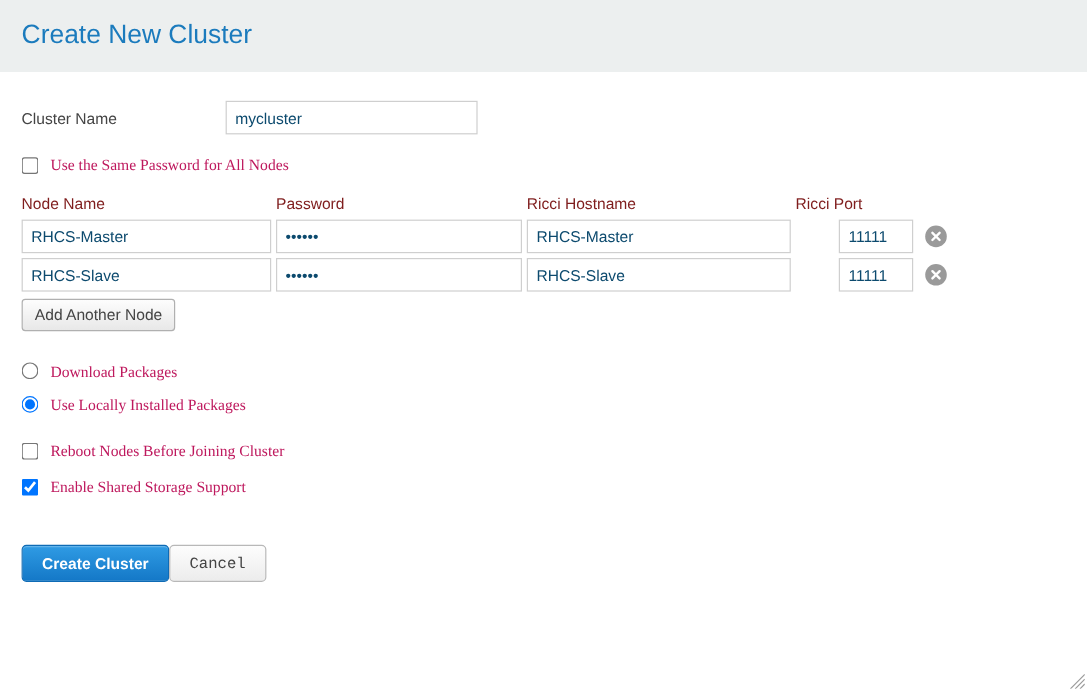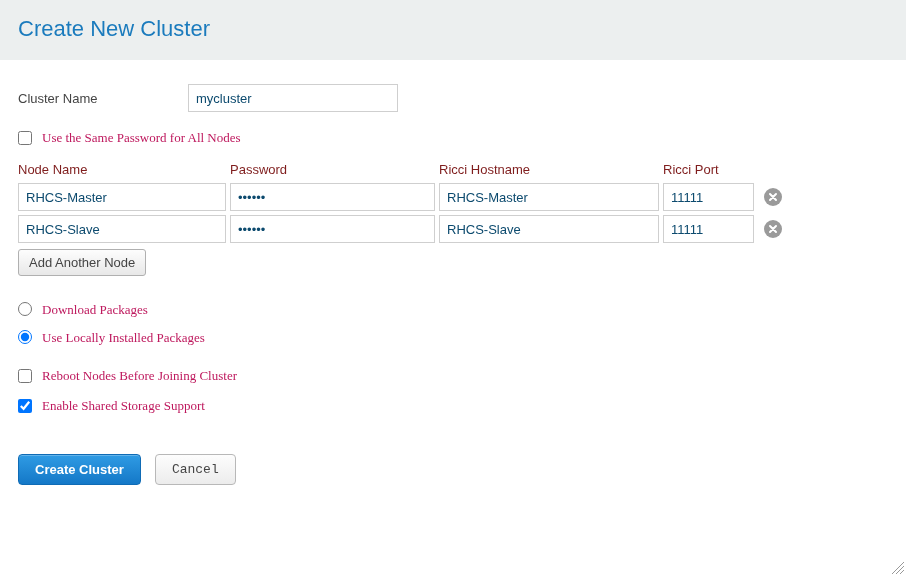--- a/index.html
+++ b/index.html
@@ -80,21 +80,21 @@
     .col-port { width: 70px; margin-right: 6px; }
     .col-del  { width: 22px; }
     .node-row {
       display: flex;
       margin-bottom: 4px;
       align-items: center;
     }
     .node-row input.col-node { width: 208px; }
     .node-row input.col-pass { width: 205px; }
     .node-row input.col-host { width: 220px; }
-    .node-row input.col-port { width: 91px; }
+    .node-row input.col-port { width: 62px; margin-left: 36px; }
     .delete-icon {
       width: 18px;
       height: 18px;
       border-radius: 50%;
       background: #9a9a9a;
       display: flex;
       align-items: center;
       justify-content: center;
       cursor: pointer;
       margin-left: 4px;
@@ -118,21 +118,20 @@
       align-items: flex-start;
       margin-bottom: 12px;
     }
     .options-block .checkbox-row {
       margin-top: 14px;
       margin-bottom: 14px;
     }
     .actions {
       margin-top: 40px;
       display: flex;
-      gap: 14px;
       align-items: center;
     }
     .btn-primary {
       background: linear-gradient(#2f9be4, #1478c7);
       border: 1px solid #0f6bb5;
       color: #fff;
       font-weight: 600;
       font-size: 13px;
       padding: 7px 16px;
       border-radius: 4px;

